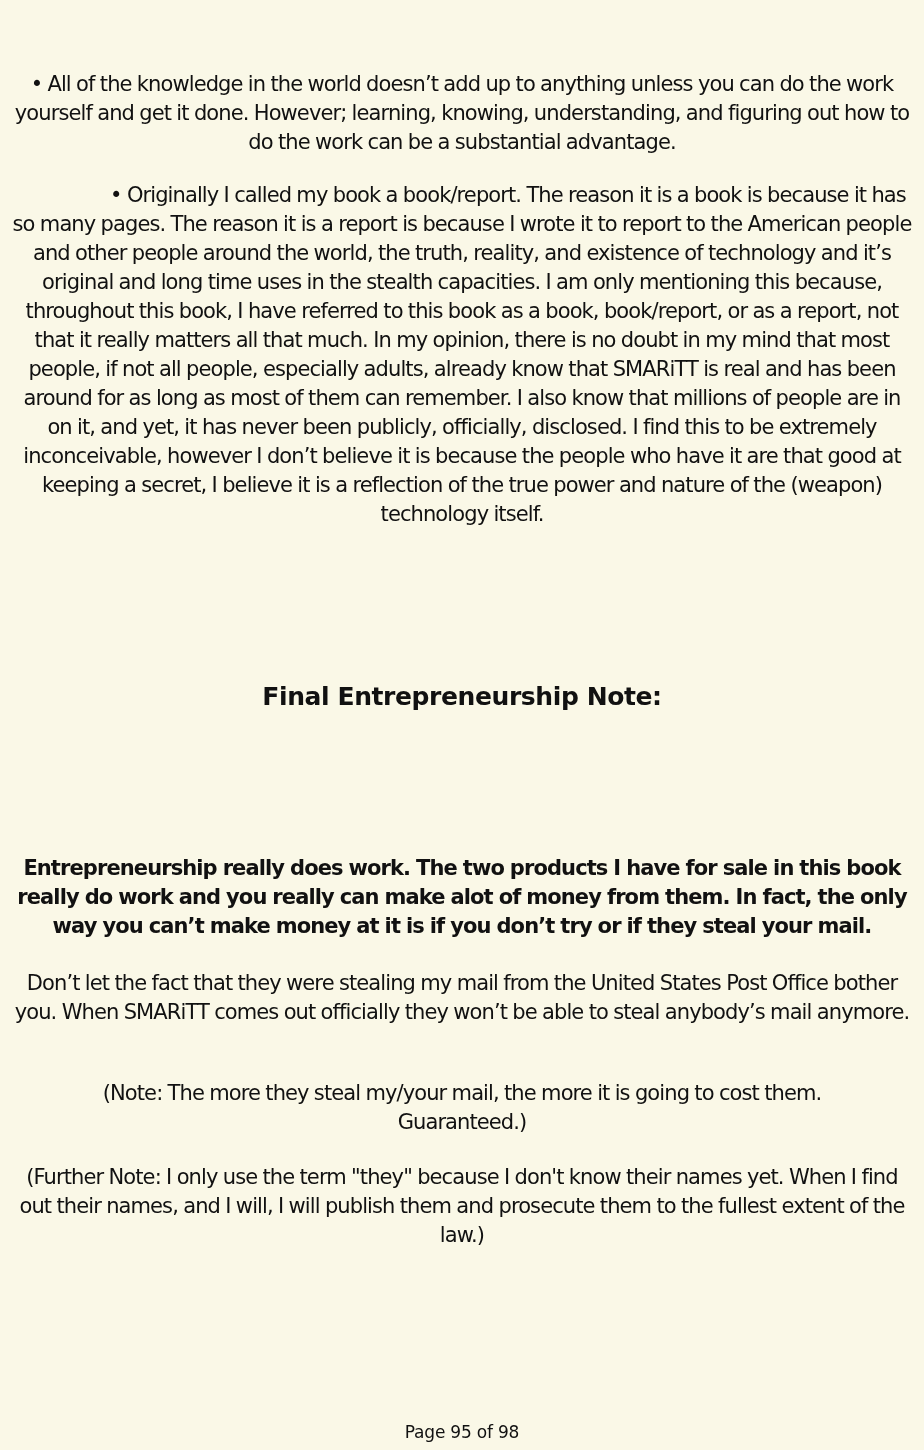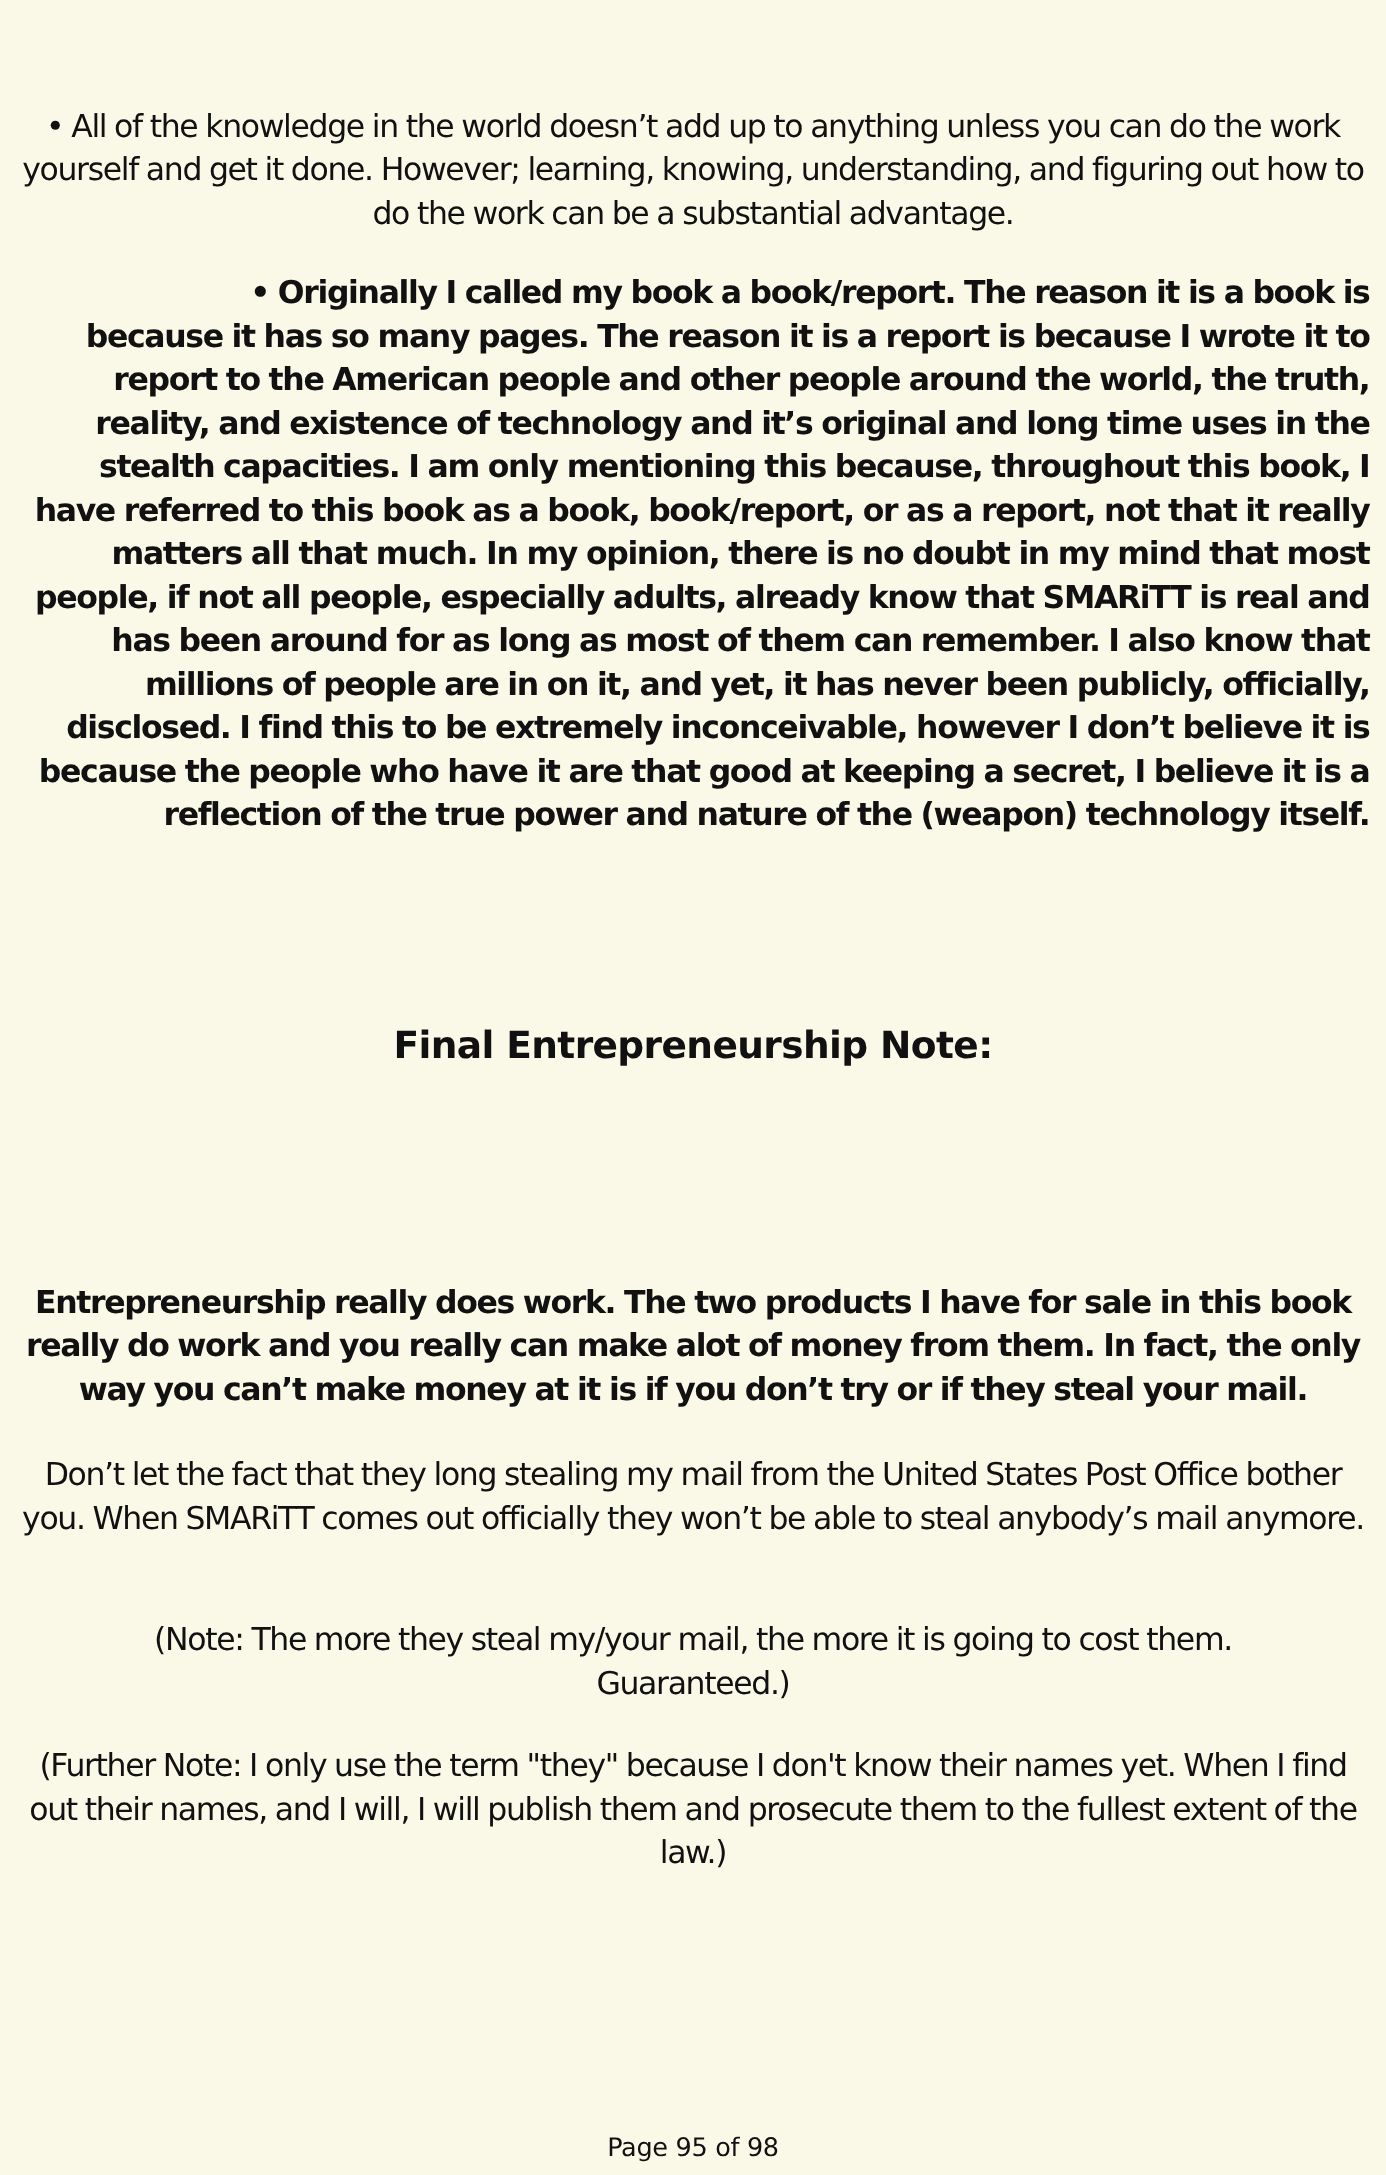--- a/index.html
+++ b/index.html
@@ -25,21 +25,21 @@
       position: absolute;
       left: 11px;
       width: 902px;
       font-size: 21px;
       line-height: 29px;
       letter-spacing: -0.9px;
       word-spacing: -0.5px;
       transform-origin: left top;
     }
     .center { text-align: center; }
-    .left { text-align: right; font-weight: bold; }
+    .left { text-align: center; }
     .indent { text-indent: 92px; }
     .heading {
       position: absolute;
       left: 0;
       width: 924px;
       top: 681px;
       text-align: center;
       font-size: 25px;
       font-weight: bold;
       letter-spacing: -0.4px;
@@ -69,21 +69,21 @@
   <p class="para left indent" style="top:181px; margin:0;">
     <span>•</span>
     <span>Originally I called my book a book/report. The reason it is a book is because it has so many pages. The reason it is a report is because I wrote it to report to the American people and other people around the world, the truth, reality, and existence of technology and it’s original and long time uses in the stealth capacities. I am only mentioning this because, throughout this book, I have referred to this book as a book, book/report, or as a report, not that it really matters all that much. In my opinion, there is no doubt in my mind that most people, if not all people, especially adults, already know that SMARiTT is real and has been around for as long as most of them can remember. I also know that millions of people are in on it, and yet, it has never been publicly, officially, disclosed. I find this to be extremely inconceivable, however I don’t believe it is because the people who have it are that good at keeping a secret, I believe it is a reflection of the true power and nature of the (weapon) technology itself.</span>
   </p>
 
   <h2 class="heading" style="margin:0;">Final Entrepreneurship Note:</h2>
 
 
   <p class="para center" style="top:854px; margin:0;font-weight:bold;">Entrepreneurship really does work. The two products I have for sale in this book really do work and you really can make alot of money from them. In fact, the only way you can’t make money at it is if you don’t try or if they steal your mail.</p>
 
-  <p class="para center" style="top:969px; margin:0;">Don’t let the fact that they long stealing my mail from the United States Post Office bother you. When SMARiTT comes out officially they won’t be able to steal anybody’s mail anymore.</p>
+  <p class="para center" style="top:969px; margin:0;">Don’t let the fact that they were stealing my mail from the United States Post Office bother you. When SMARiTT comes out officially they won’t be able to steal anybody’s mail anymore.</p>
 
   <p class="para center" style="top:1079px; margin:0; left:40px; width:844px;">(Note: The more they steal my/your mail, the more it is going to cost them. Guaranteed.)</p>
 
   <p class="para center" style="top:1163px; margin:0;">(Further Note: I only use the term "they" because I don't know their names yet. When I find out their names, and I will, I will publish them and prosecute them to the fullest extent of the law.)</p>
 
   <div class="footer">Page 95 of 98</div>
 
 </div>
 
 </body></html>

